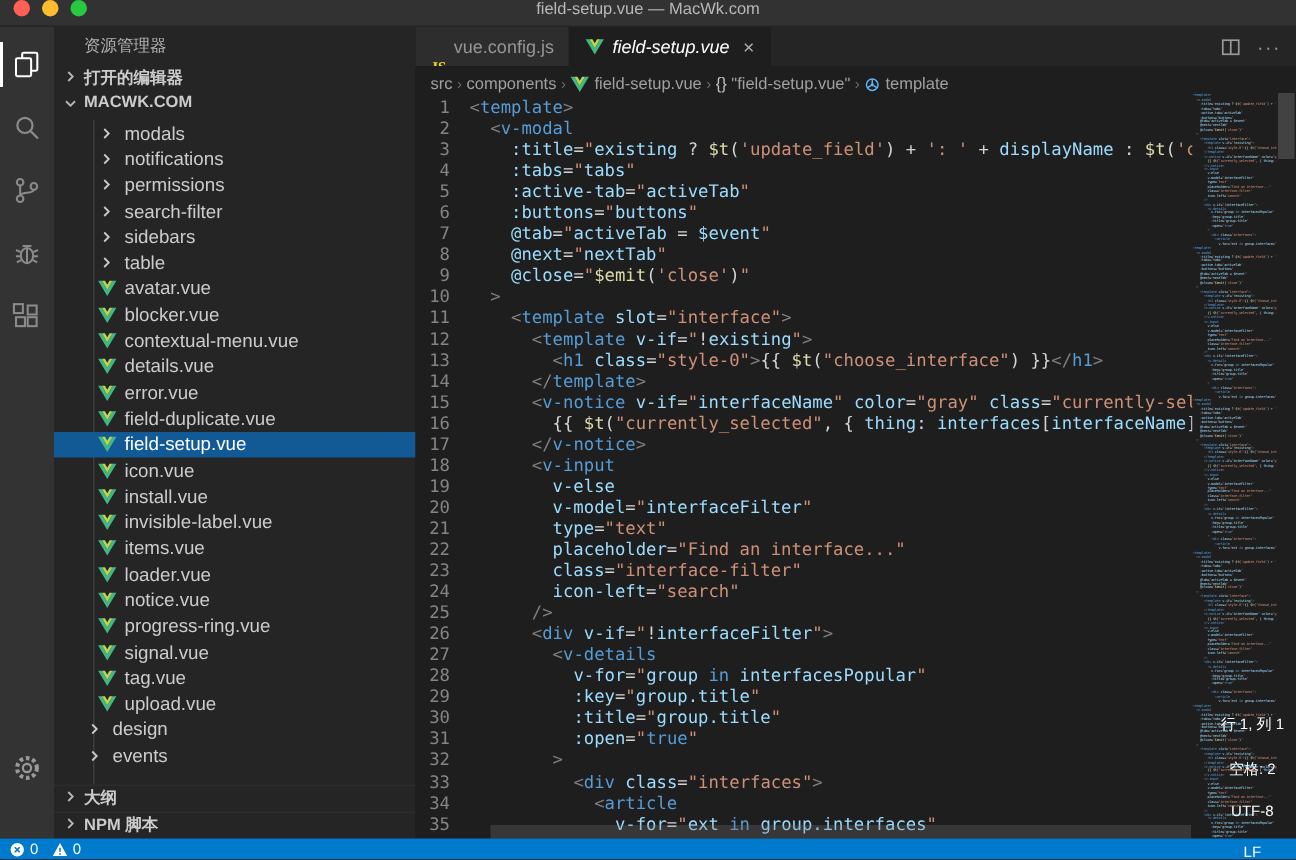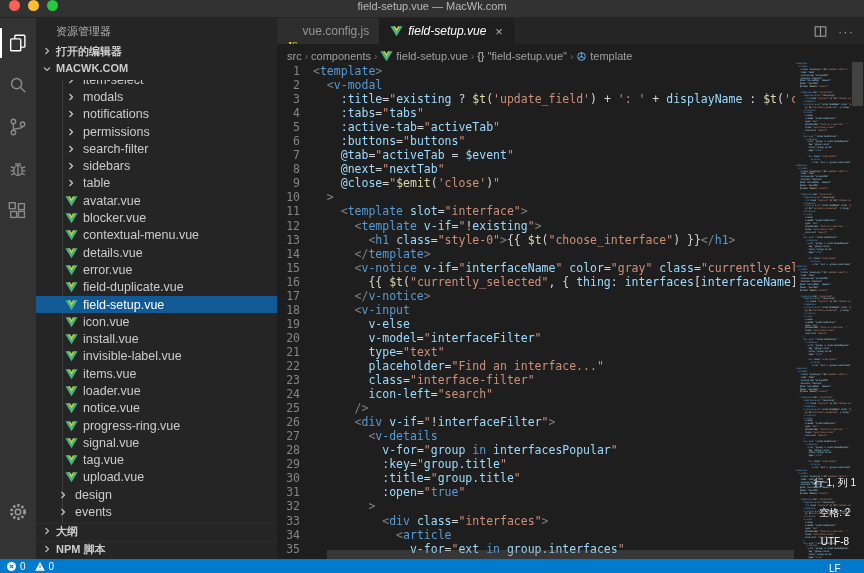--- a/index.html
+++ b/index.html
@@ -173,28 +173,20 @@
       <div class="sb-section">
         <span class="chev" id="chev-ws">
             <svg width="12" height="12" viewBox="0 0 16 16" fill="none" stroke="currentColor" stroke-width="1.6">
               <polyline points="4,6 8,10 12,6"></polyline>
             </svg>
           </span>
         <span>MACWK.COM</span>
       </div>
       <div class="tree" id="tree">
         <div class="guide"></div>
-      <div class="row depth2 clip">
-            <span class="icon">
-              <svg width="12" height="12" viewBox="0 0 16 16" fill="none" stroke="currentColor" stroke-width="1.6">
-                <polyline points="6,4 10,8 6,12"></polyline>
-              </svg>
-            </span>
-            <span>item-select</span>
-          </div>
           <div class="row depth2">
             <span class="icon">
               <svg width="12" height="12" viewBox="0 0 16 16" fill="none" stroke="currentColor" stroke-width="1.6">
                 <polyline points="6,4 10,8 6,12"></polyline>
               </svg>
             </span>
             <span>modals</span>
           </div>
           <div class="row depth2">
             <span class="icon">

